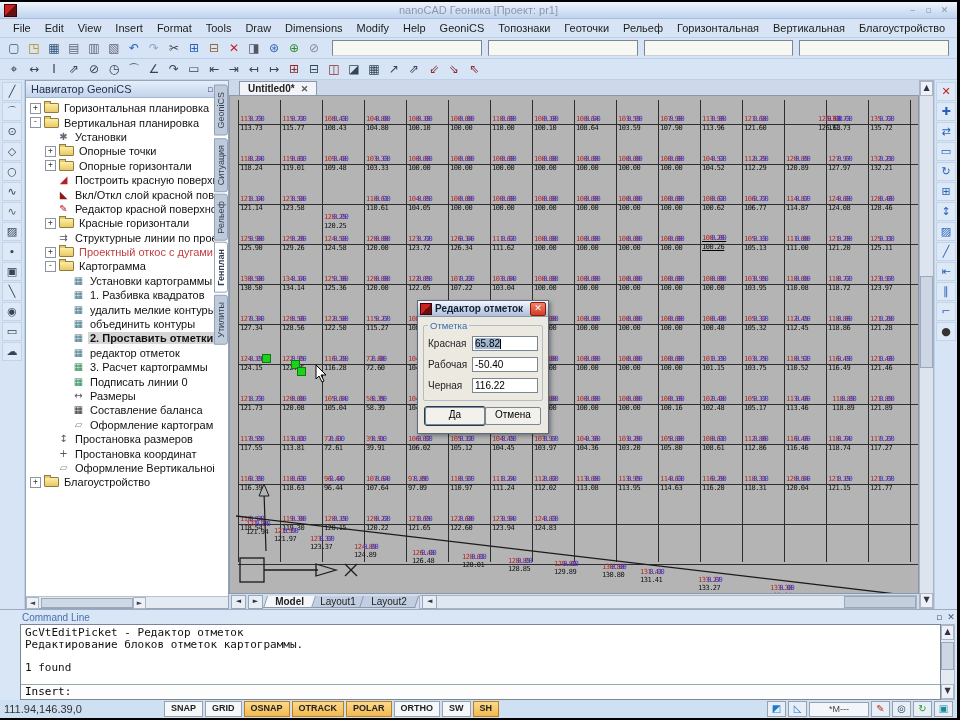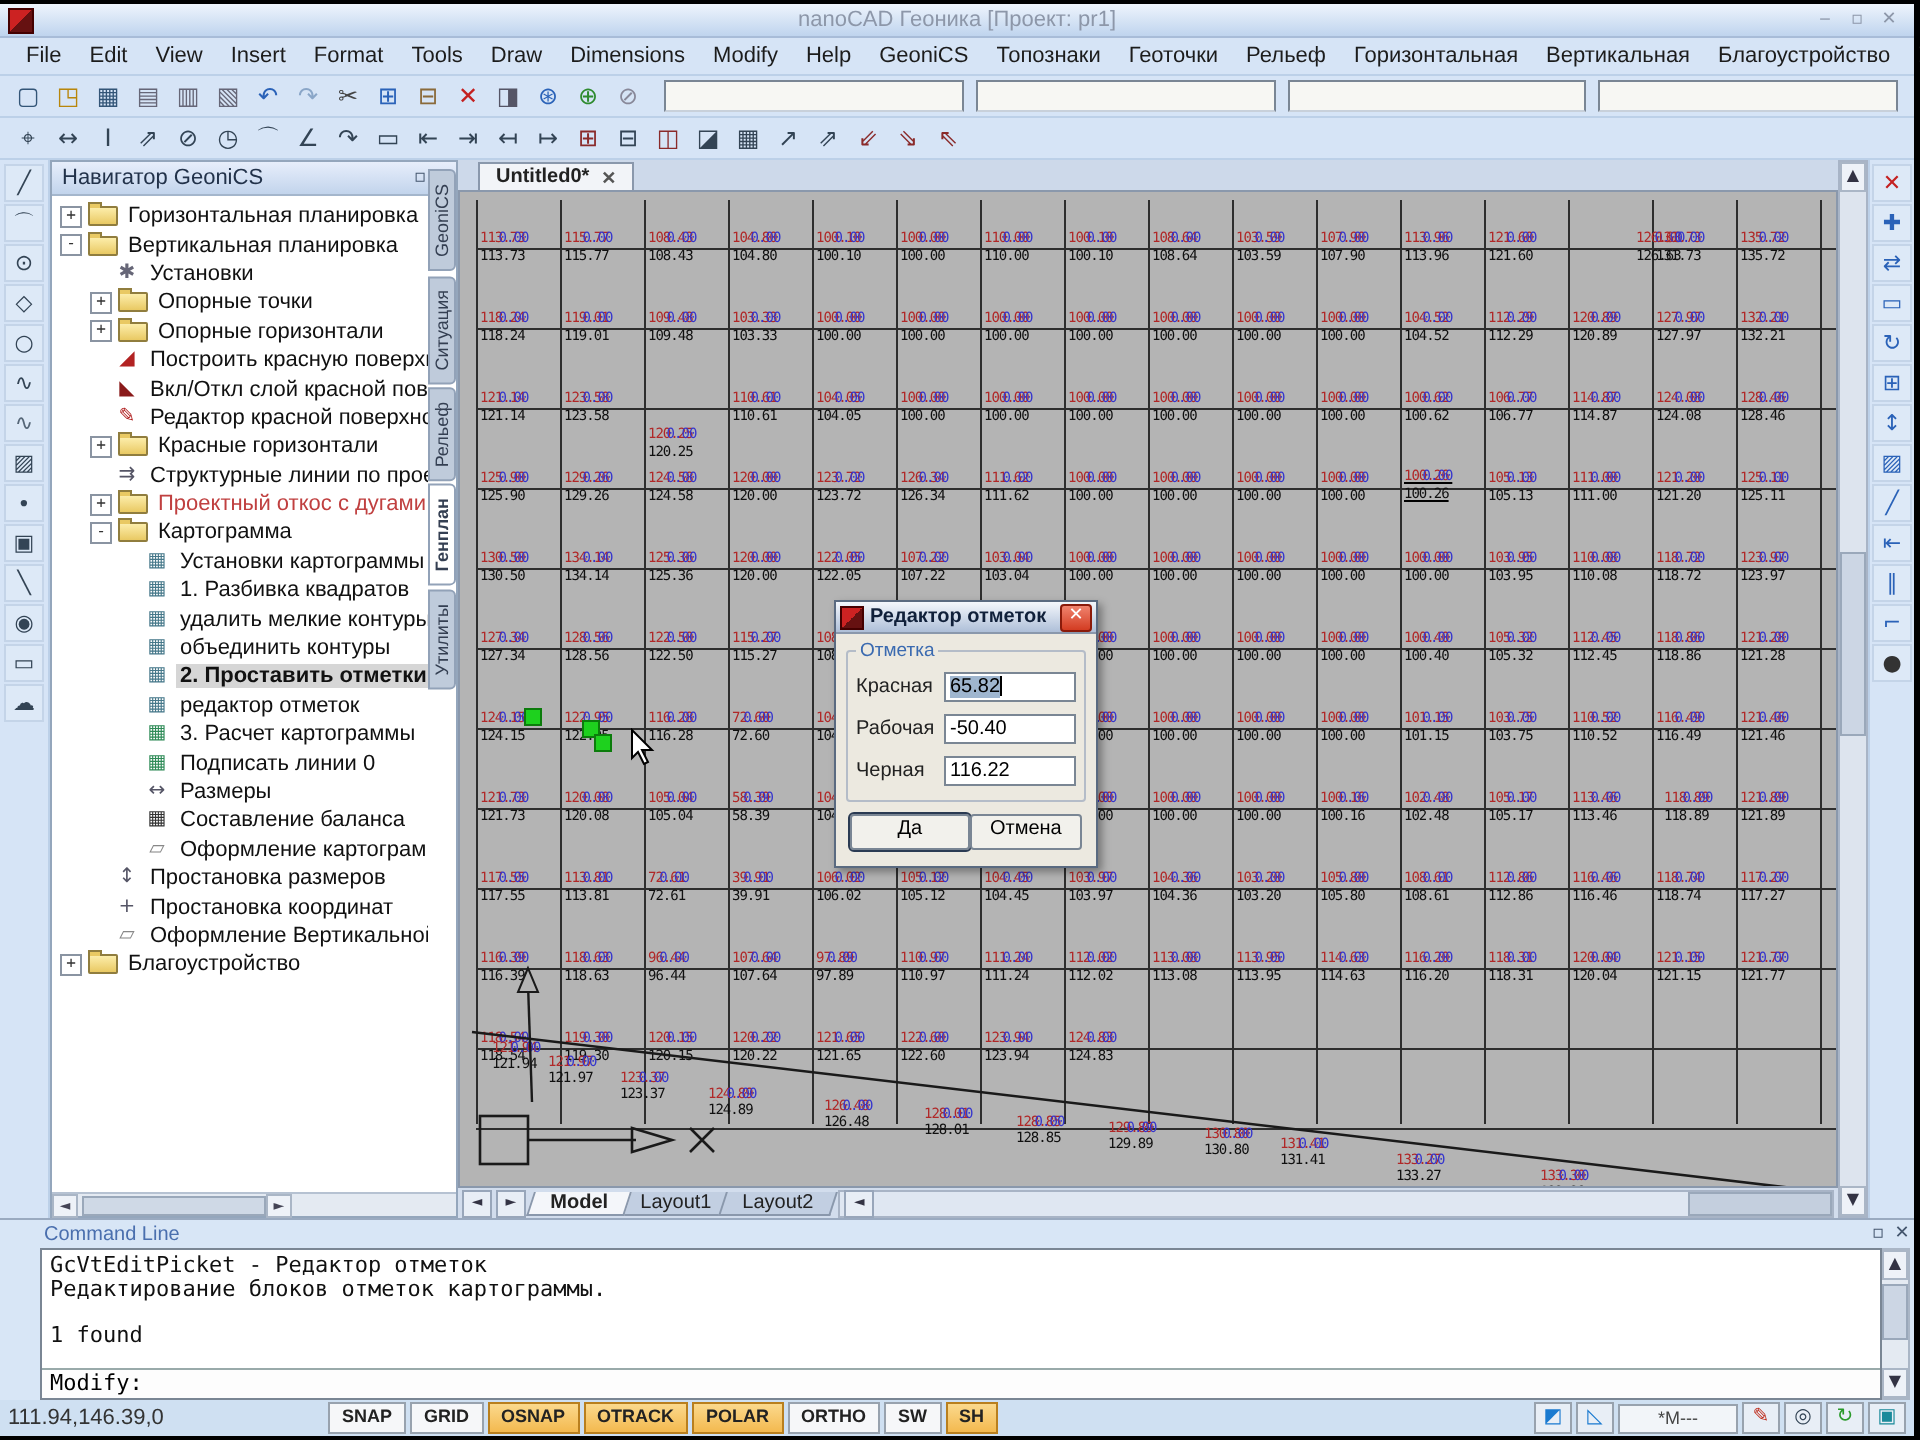--- a/index.html
+++ b/index.html
@@ -1224,21 +1224,21 @@
   <div class="cmdpanel">
     <div class="cmdhdr">
       <span>Command Line</span>
       <span class="sp"></span>
       <span class="nbtn">▫</span>
       <span class="nbtn">✕</span>
     </div>
     <div class="cmdbody">
       <div class="cmdtextwrap">
         <div class="cmdhist" id="cmdlines"><div>GcVtEditPicket - Редактор отметок</div><div>Редактирование блоков отметок картограммы.</div><div> </div><div>1 found</div></div>
-        <div class="cmdprompt">Modify:</div>
+        <div class="cmdprompt">Insert:</div>
       </div>
       <div class="cmdvs">
         <span class="varr">▲</span>
         <span class="vtrack">
             <span class="vthumb" style="top:2px;height:26px"></span>
           </span>
         <span class="varr">▼</span>
       </div>
     </div>
   </div>

